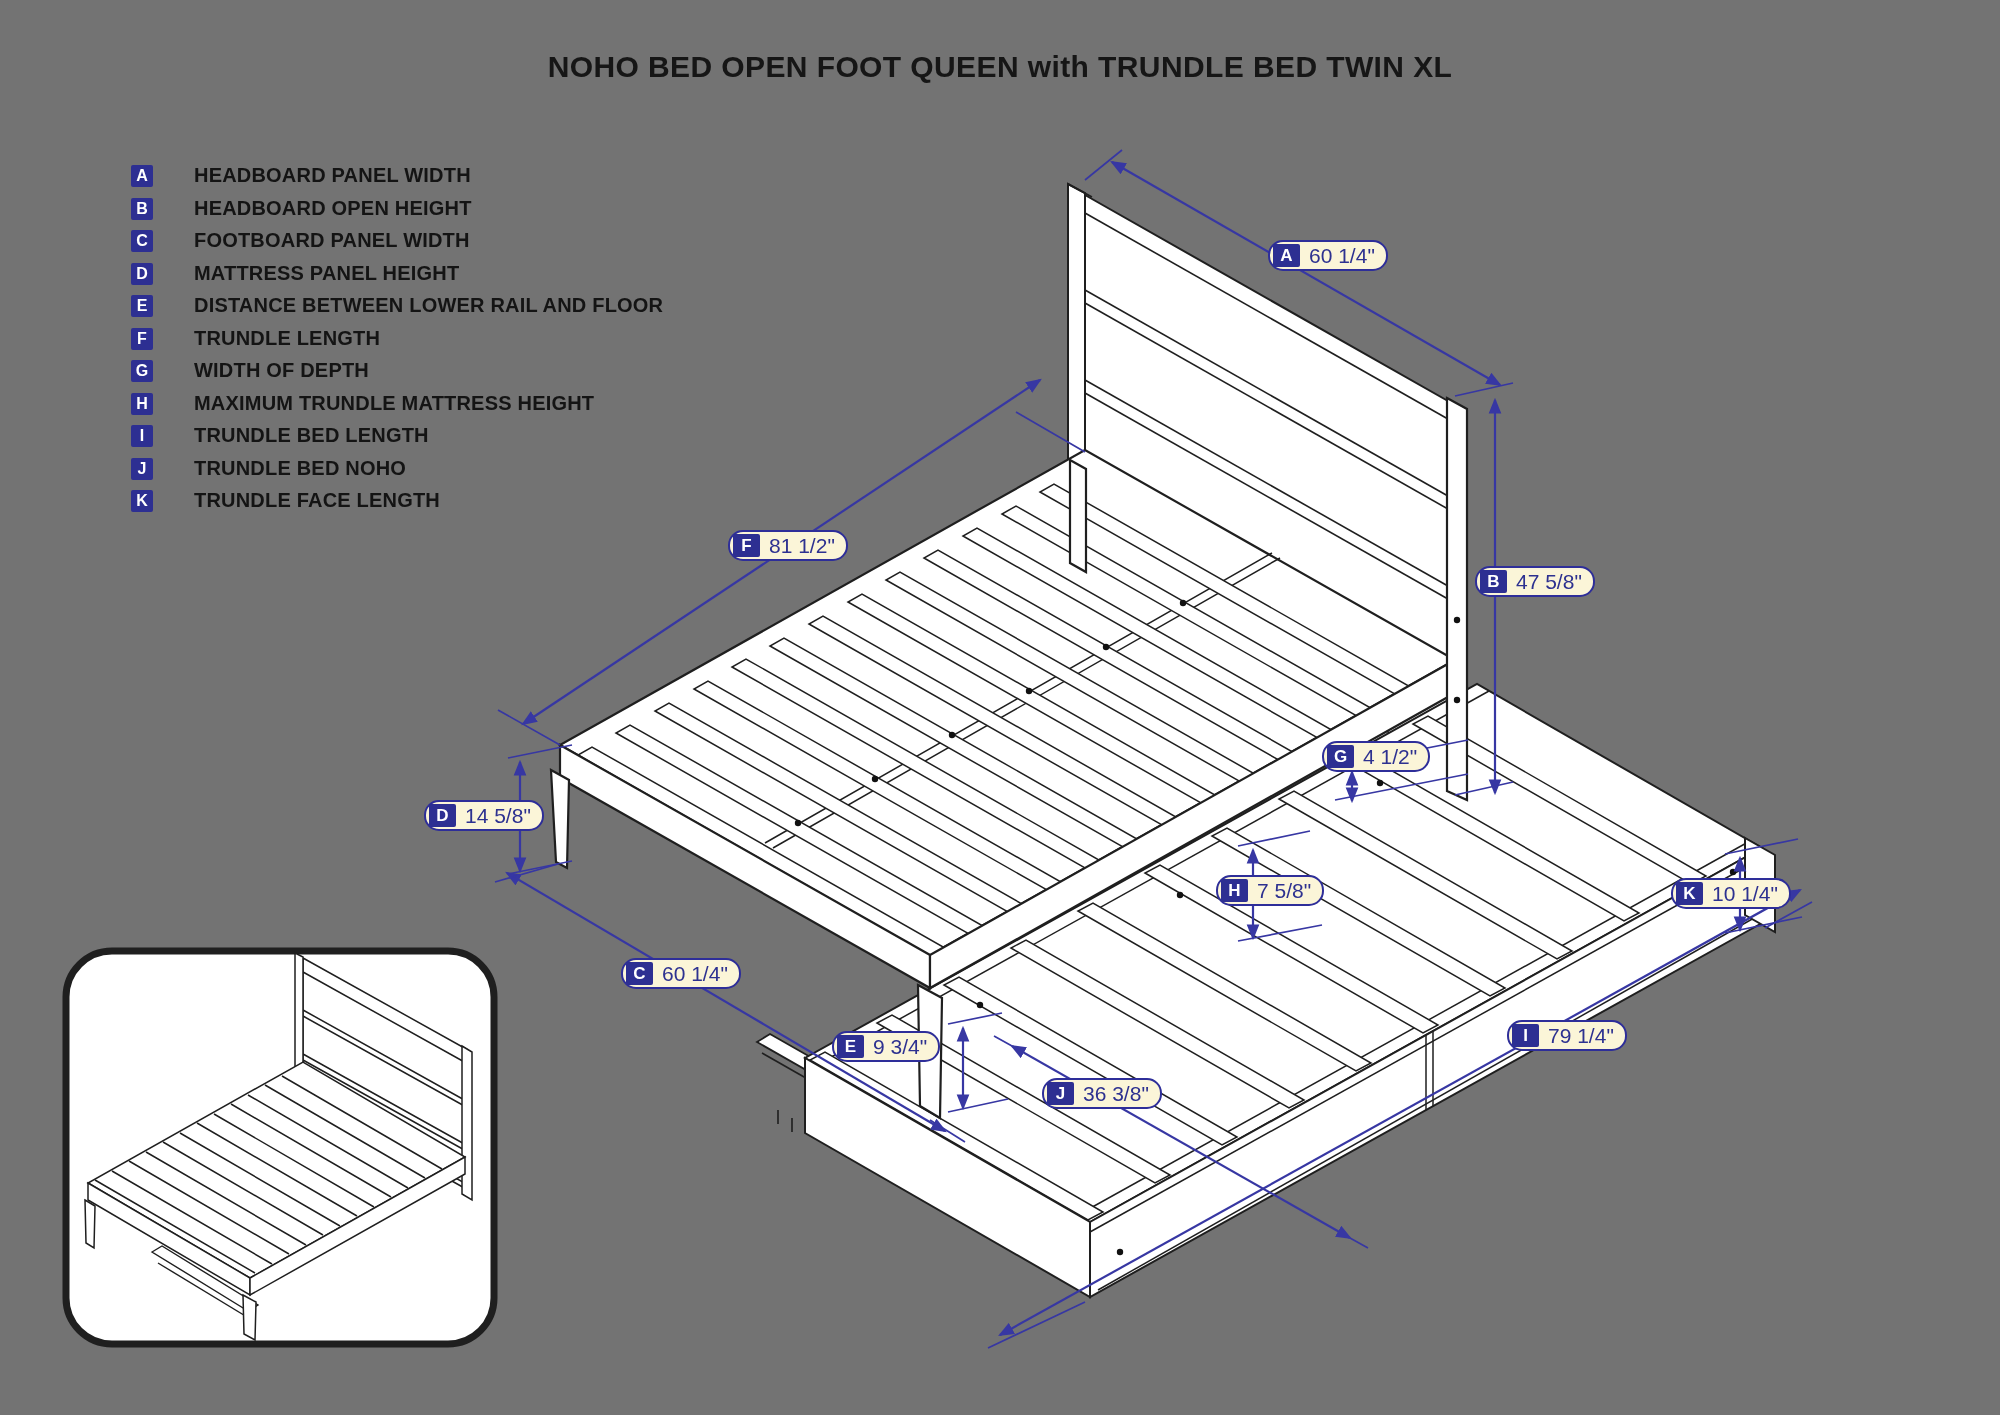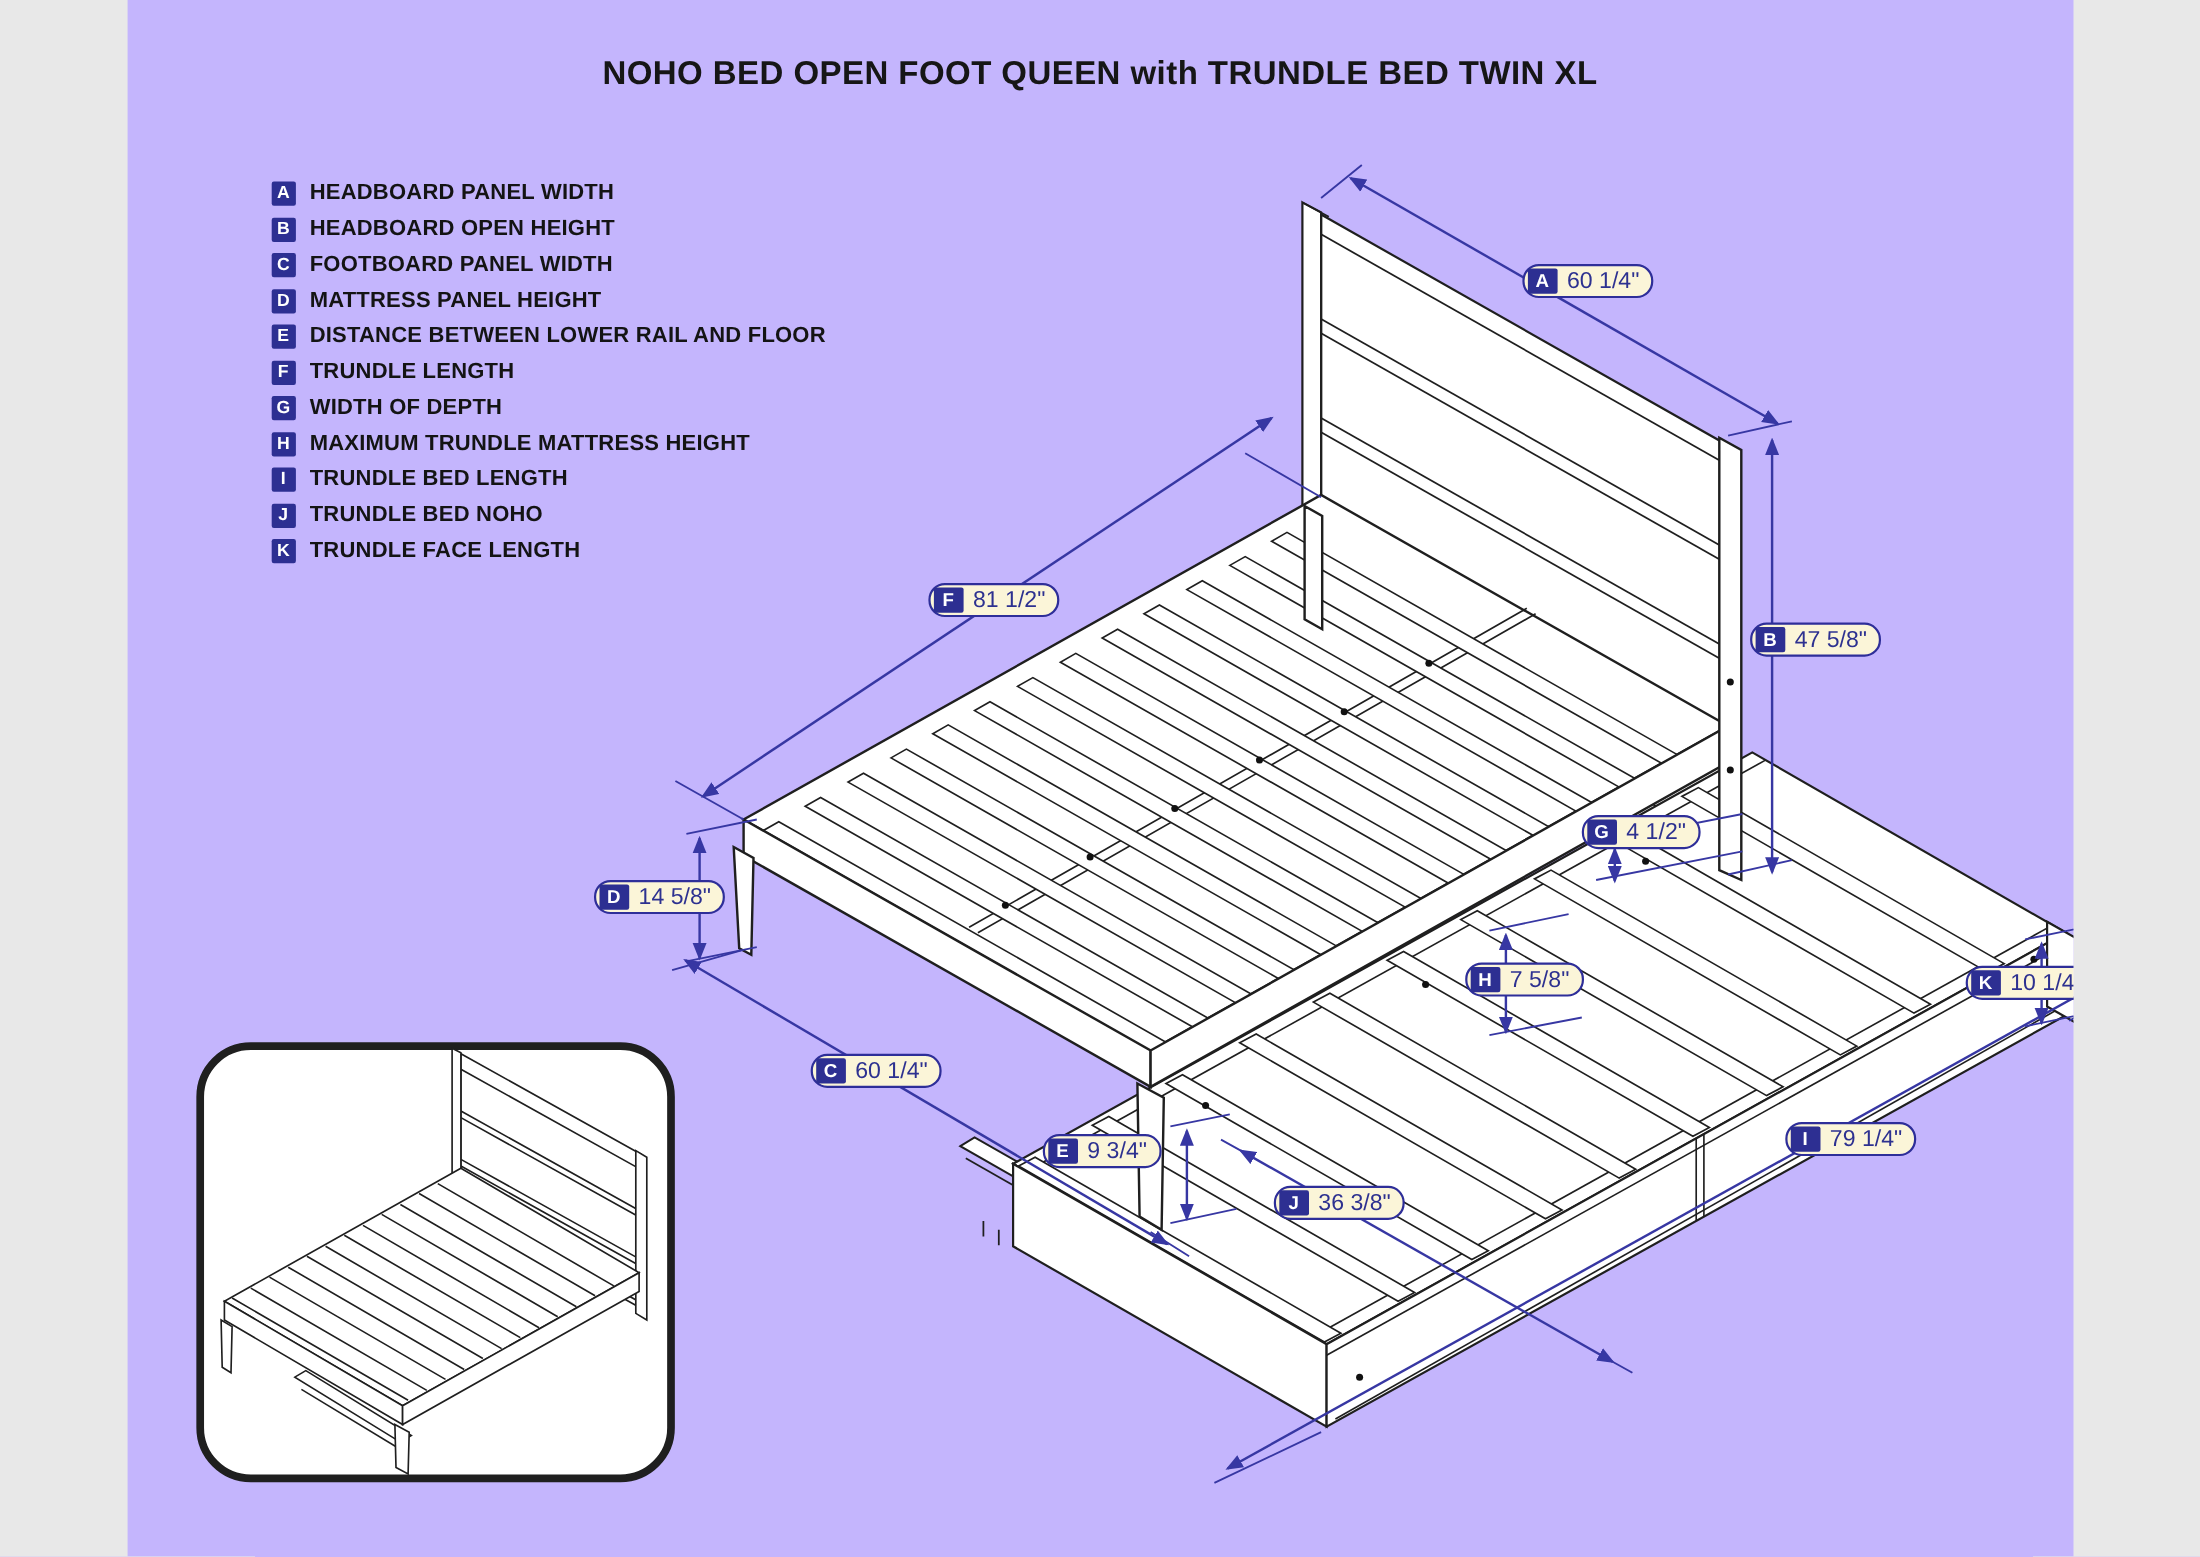--- a/index.html
+++ b/index.html
@@ -1,31 +1,31 @@
 <!DOCTYPE html>
 <html><head>
 <meta charset="utf-8">
 <style>
   html,body{margin:0;padding:0;background:#e8e8e8;}
   .canvas{
-    position:relative;width:1728px;height:1415px;background:#c4b5fd;
-    font-family:"Liberation Sans",sans-serif;overflow:hidden;margin:0 auto;padding-left:41px;
+    position:relative;width:2000px;height:1415px;background:#737373;
+    font-family:"Liberation Sans",sans-serif;overflow:hidden;margin:0 auto;
   }
   .page-title{
     position:absolute;top:50px;left:0;width:100%;text-align:center;
     font-size:30px;font-weight:700;color:#161616;letter-spacing:.4px;
   }
   .legend{position:absolute;left:0;top:0;}
   .legend-row{position:absolute;left:131px;display:flex;align-items:center;gap:13px;white-space:nowrap;}
   .legend-letter{
     width:22px;height:22px;background:#2d2f92;color:#fff;border-radius:2px;
     display:flex;align-items:center;justify-content:center;
     font-size:16px;font-weight:700;flex:0 0 auto;
   }
-  .legend-label{font-size:20px;font-weight:700;color:#141414;letter-spacing:.2px;}
+  .legend-label{font-size:20px;font-weight:700;color:#141414;letter-spacing:.2px;margin-left:28px;}
   svg.draw{position:absolute;left:0;top:0;z-index:1;}
   .dim{
     position:absolute;z-index:3;height:31px;display:inline-flex;align-items:center;
     background:#fbf5d8;border:2.5px solid #2e2e99;border-radius:15px;
     padding:0 11px 0 3px;gap:9px;box-sizing:border-box;white-space:nowrap;
   }
   .dim .lt{
     width:27px;height:23px;background:#2d2f92;color:#fff;border-radius:2px;
     display:flex;align-items:center;justify-content:center;font-size:17px;font-weight:700;
   }

